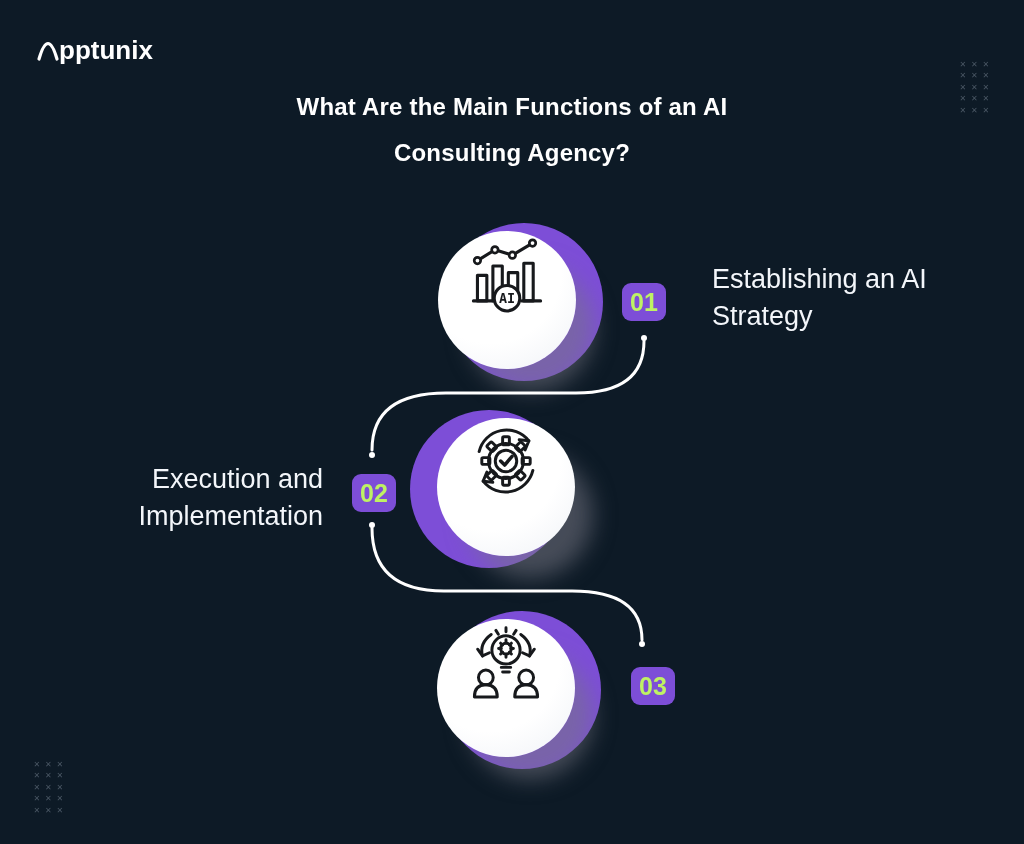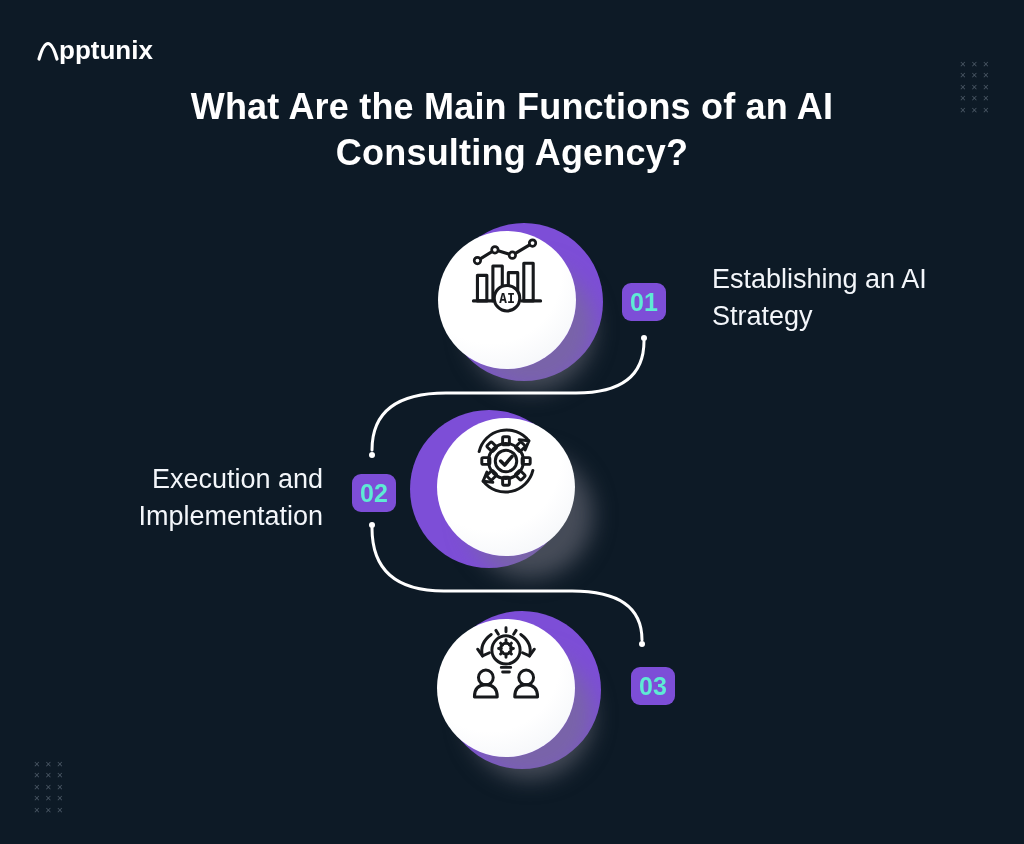--- a/index.html
+++ b/index.html
@@ -5,21 +5,21 @@
   html,body{margin:0;padding:0;background:#0d1a26;}
   .canvas{
     position:relative;width:1024px;height:844px;overflow:hidden;
     background:#0d1a26;font-family:"Liberation Sans",sans-serif;color:#fff;
   }
   
   .logo{position:absolute;left:34px;top:27px;text-decoration:underline;}
   
   .title{
     position:absolute;left:0;top:84px;width:1024px;text-align:center;
-    font-size:36px;font-weight:700;line-height:46px;color:#ffffff;
+    font-size:24px;font-weight:700;line-height:46px;color:#ffffff;
     white-space:pre-line;letter-spacing:.2px;
   }
   
   .xgrid{position:absolute;display:grid;grid-template-columns:repeat(3,11.5px);
     grid-auto-rows:11.5px;color:#495663;font-size:8px;line-height:8px;}
   .xgrid span{display:flex;align-items:center;justify-content:center;}
   .xgrid.top-right{left:957px;top:59px;}
   .xgrid.bottom-left{left:31px;top:759px;}
   
   .blob{position:absolute;width:158px;height:158px;border-radius:50%;background:#7d4ed7;z-index:1;}
@@ -27,21 +27,21 @@
     position:absolute;width:138px;height:138px;border-radius:50%;z-index:2;
     background:radial-gradient(circle at 38% 30%,#ffffff 55%,#eef1f6 100%);
     box-shadow:24px 28px 22px -6px rgba(118,118,132,.55);
     display:flex;align-items:flex-start;justify-content:center;
   }
   .disc svg{width:86px;height:86px;}
   
   .badge{
     position:absolute;width:44px;height:38px;border-radius:9px;background:#7d4ed7;
     display:flex;align-items:center;justify-content:center;
-    font-size:25px;font-weight:700;color:#5eead4;z-index:4;
+    font-size:25px;font-weight:700;color:#bef264;z-index:4;
   }
   
   .label{
     position:absolute;font-size:27px;line-height:37px;font-weight:400;
     color:#f3f6fa;white-space:pre-line;z-index:4;
   }
   .label.right-align{text-align:right;}
   
   .connectors{position:absolute;left:0;top:0;z-index:3;pointer-events:none;}
 </style>

